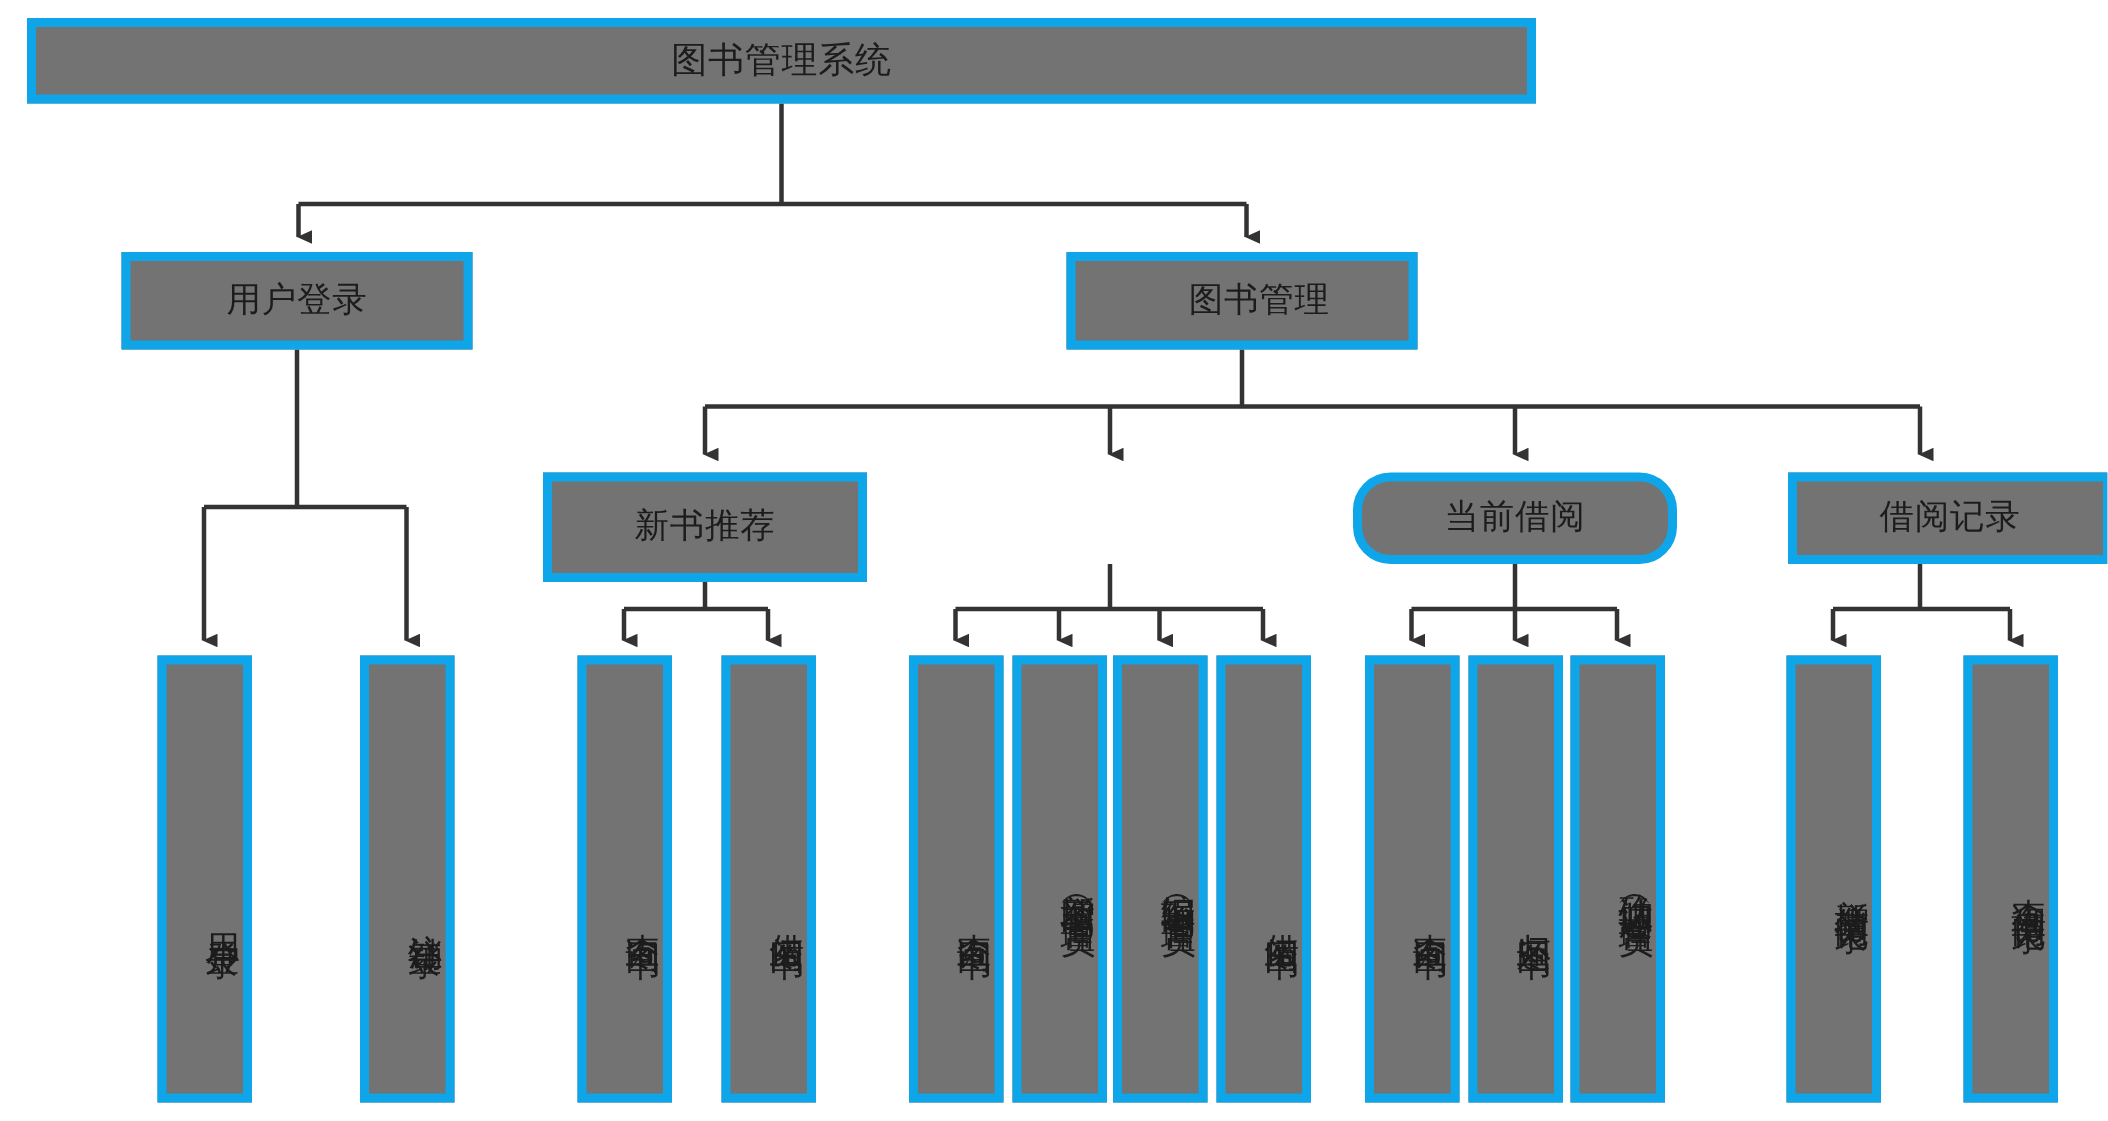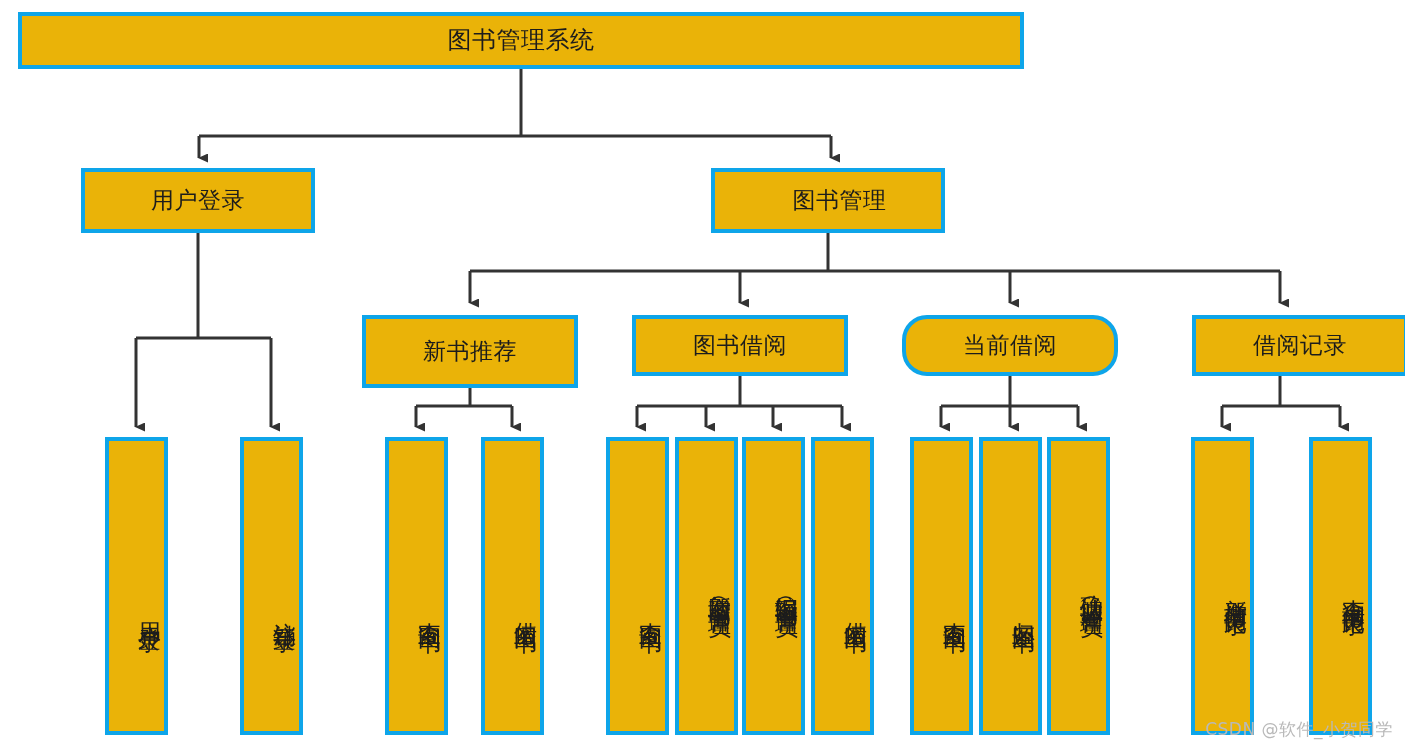--- a/index.html
+++ b/index.html
@@ -22,22 +22,22 @@
     position: absolute;
     left: 0;
     top: 0;
     width: 1405px;
     height: 747px;
     pointer-events: none;
   }
   .node {
     position: absolute;
     box-sizing: border-box;
-    border: 4px solid #0ea5e9;
-    background: #eab308;
+    border: 6px solid #0ea5e9;
+    background: #737373;
     display: flex;
     align-items: center;
     justify-content: center;
     color: #1c1c1c;
   }
   .node.horiz {
     font-size: 23px;
     line-height: 1.2;
     letter-spacing: 0.5px;
   }
@@ -162,23 +162,20 @@
   <div class="node horiz" style="left:81px; top:168px; width:234px; height:65px;">
     <span class="nlabel">用户登录</span>
   </div>
   <div class="node horiz" style="left:711px; top:168px; width:234px; height:65px;padding-left:23px;">
     <span class="nlabel">图书管理</span>
   </div>
 
   <div class="node horiz" style="left:362px; top:315px; width:216px; height:73px;">
     <span class="nlabel">新书推荐</span>
   </div>
-  <div class="node horiz" style="left:632px; top:315px; width:216px; height:61px;">
-    <span class="nlabel">图书借阅</span>
-  </div>
   <div class="node horiz" style="left:902px; top:315px; width:216px; height:61px;border-radius:25px;">
     <span class="nlabel">当前借阅</span>
   </div>
   <div class="node horiz" style="left:1192px; top:315px; width:216px; height:61px;">
     <span class="nlabel">借阅记录</span>
   </div>
 
   <div class="node vert" style="left:105px; top:437px; width:63px; height:298px;">
     <span class="nlabel">用户登录</span>
   </div>
@@ -216,15 +213,14 @@
     <span class="nlabel">确认归还（管理员）</span>
   </div>
 
   <div class="node vert tall" style="left:1191px; top:437px; width:63px; height:298px;">
     <span class="nlabel">新增借阅记录</span>
   </div>
   <div class="node vert tall" style="left:1309px; top:437px; width:63px; height:298px;">
     <span class="nlabel">查询借阅记录</span>
   </div>
 
-  <div class="watermark">CSDN @软件_小贺同学</div>
 
 </div>
 
 </body></html>

